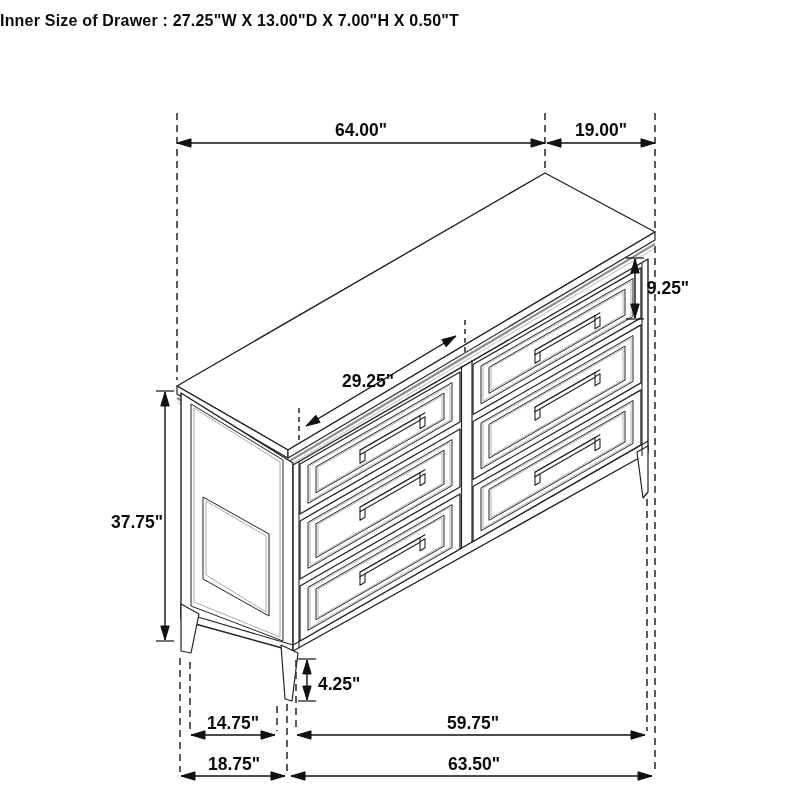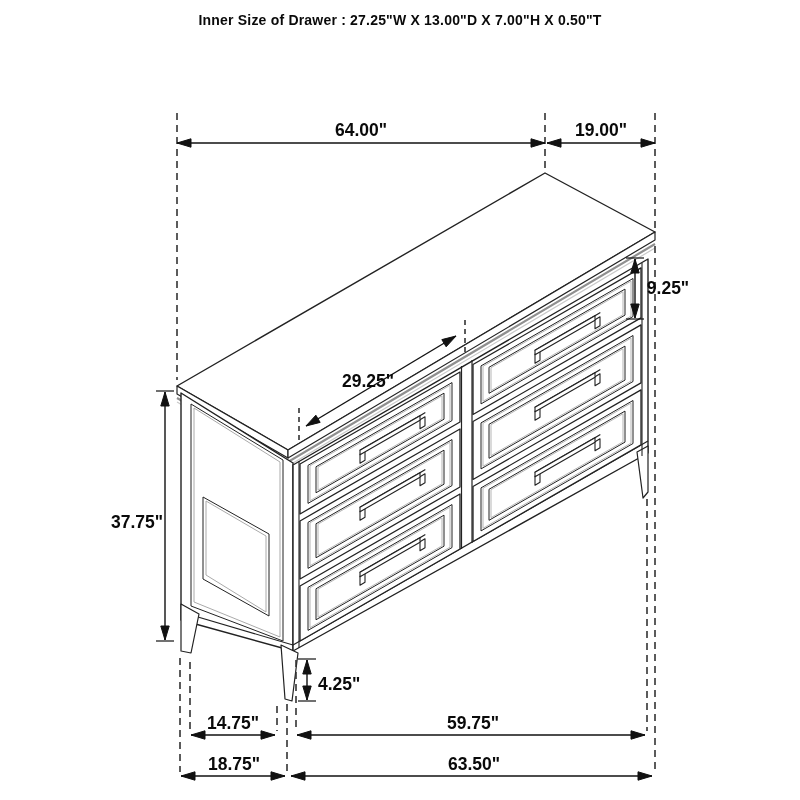--- a/index.html
+++ b/index.html
@@ -1,19 +1,19 @@
 <!DOCTYPE html>
 <html><head>
 <meta charset="utf-8">
 <style>
   html,body{margin:0;padding:0;background:#ffffff;width:800px;height:800px;overflow:hidden;
             font-family:"Liberation Sans", sans-serif;}
   .stage{position:relative;width:800px;height:800px;background:#fff;}
-  .diagram-title{position:absolute;top:12px;left:0;right:0;text-align:center;
-                 font-size:14px;font-weight:bold;color:#0a0a0a;letter-spacing:.2px;}
+  .diagram-title{position:absolute;top:12px;left:0;right:0;text-align:left;
+                 font-size:16px;font-weight:bold;color:#0a0a0a;letter-spacing:.2px;}
   svg{position:absolute;top:0;left:0;}
   svg text{font-family:"Liberation Sans", sans-serif;font-size:17.5px;font-weight:bold;fill:#0a0a0a;}
 </style>
 </head>
 <body>
 
 <div class="stage">
   <div class="diagram-title">Inner Size of Drawer : 27.25"W X 13.00"D X 7.00"H X 0.50"T</div>
 
   <svg id="fig" width="800" height="800" viewBox="0 0 800 800">

